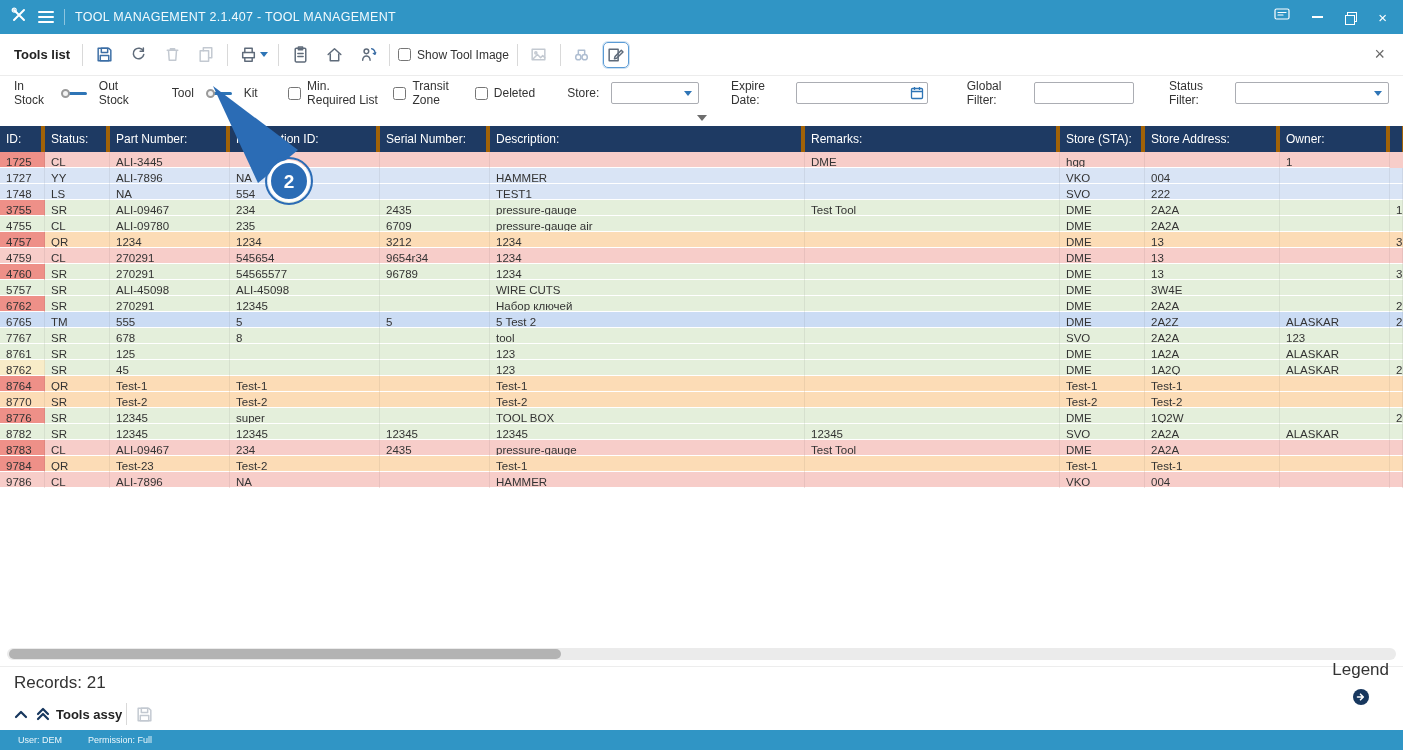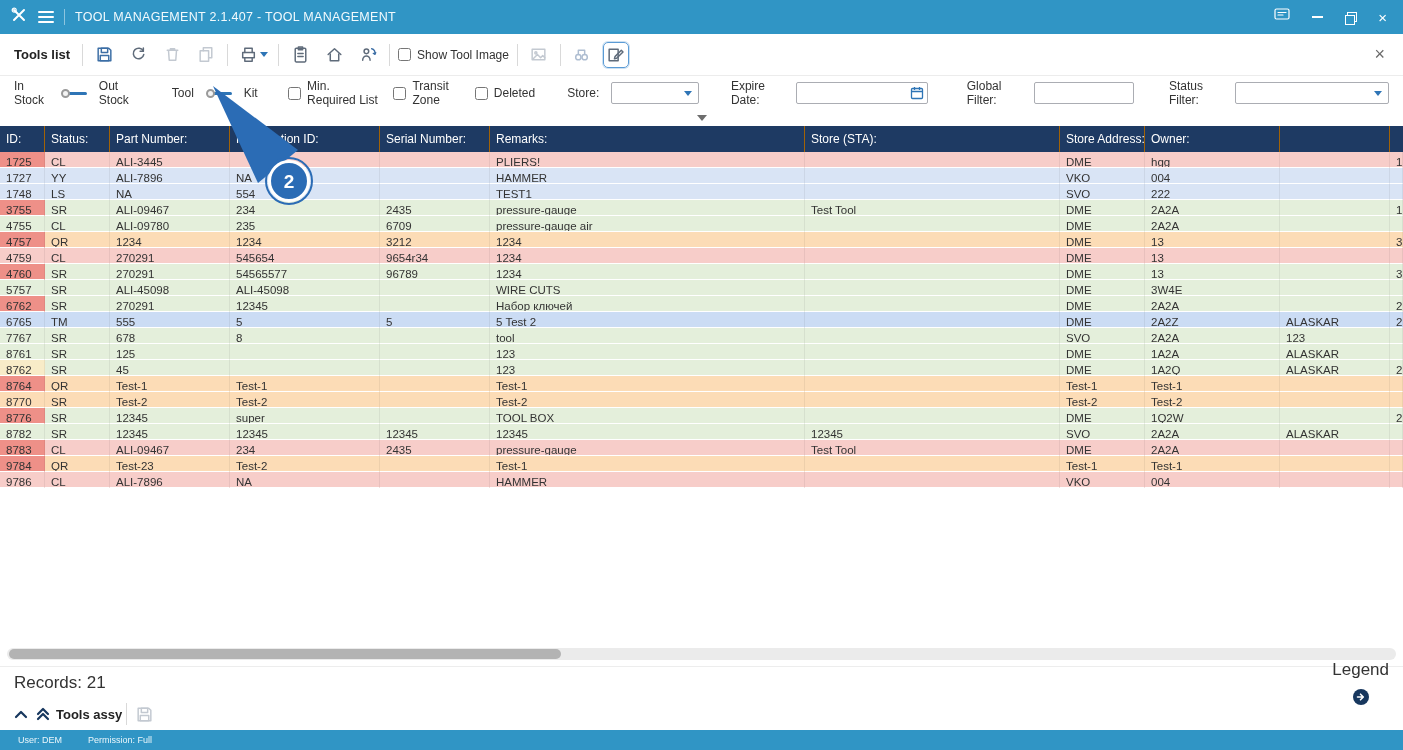--- a/index.html
+++ b/index.html
@@ -47,21 +47,21 @@
   .date-wrap { position:relative; }
   .date-wrap svg { position:absolute; right:4px; top:4px; }
 
   
   .collapse-strip { height:16px; display:flex; align-items:center; justify-content:center; flex:0 0 auto; }
   .collapse-tri { width:0; height:0; border-left:5px solid transparent; border-right:5px solid transparent; border-top:6px solid #6d6d6d; cursor:pointer; }
 
   
   .grid-cols { display:grid; grid-template-columns:45px 65px 120px 150px 110px 315px 255px 85px 135px 110px 13px; }
   .thead-row { height:26px; background:var(--header-bg); flex:0 0 auto; }
-  .th { color:#fff; font-size:12px; line-height:26px; padding:0 6px; border-right:1px solid #a16207; white-space:nowrap; overflow:hidden; cursor:pointer; }
+  .th { color:#fff; font-size:12px; line-height:26px; padding:0 6px; border-right:4px solid #a16207; white-space:nowrap; overflow:hidden; cursor:pointer; }
   .tbody { flex:0 0 auto; }
   .tr { height:16px; cursor:pointer; }
   .td { font-size:11.5px; color:#333; line-height:21px; padding:0 6px; border-right:1px solid rgba(0,0,0,.06); border-bottom:1px solid #fff; white-space:nowrap; overflow:hidden; }
   .tone-pink { background:var(--row-pink); }
   .tone-blue { background:var(--row-blue); }
   .tone-green { background:var(--row-green); }
   .tone-orange { background:var(--row-orange); }
   .tr.selected { background:var(--selected-row); box-shadow:inset 0 1px 0 var(--header-bg), inset 0 -1px 0 var(--header-bg); }
   .tr.selected .td { background:transparent; }
   .td.id-salmon { background:var(--id-salmon); }
@@ -279,34 +279,34 @@
   <div class="collapse-strip">
     <span class="collapse-tri"></span>
   </div>
 
   <div class="thead-row grid-cols">
       <div class="th">ID:</div>
       <div class="th">Status:</div>
       <div class="th">Part Number:</div>
       <div class="th">Registration ID:</div>
       <div class="th">Serial Number:</div>
+      <div class="th">Description:</div>
       <div class="th">Remarks:</div>
       <div class="th">Store (STA):</div>
       <div class="th">Store Address:</div>
       <div class="th">Owner:</div>
       <div class="th"></div>
     </div>
   <div class="tbody">
       <div class="tr grid-cols tone-pink">
         <div class="td id-salmon">1725</div>
         <div class="td">CL</div>
         <div class="td">ALI-3445</div>
         <div class="td"></div>
         <div class="td"></div>
-        <div class="td">PLIERS!</div>
         <div class="td"></div>
         <div class="td">DME</div>
         <div class="td">hgg</div>
         <div class="td"></div>
         <div class="td">1</div>
       </div>
       <div class="tr grid-cols tone-blue">
         <div class="td">1727</div>
         <div class="td">YY</div>
         <div class="td">ALI-7896</div>

